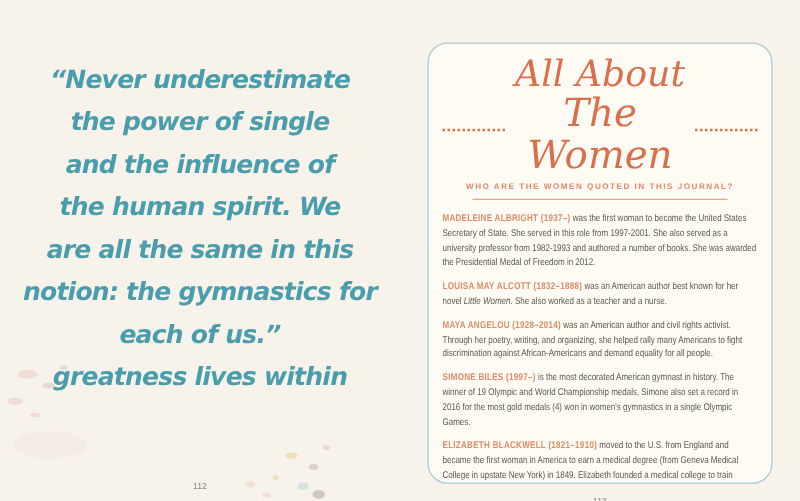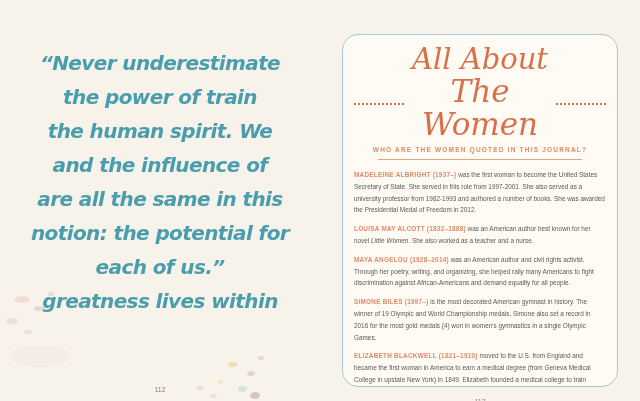--- a/index.html
+++ b/index.html
@@ -50,25 +50,25 @@
   .entry-name{color:var(--coral);letter-spacing:0.3px;font-weight:bold;}
 </style>
 </head>
 <body>
 
 <div class="spread">
 
   <section class="page page-left">
     <div class="quote">
         <div>“Never underestimate</div>
-        <div>the power of train</div>
+        <div>the power of single</div>
+        <div>and the influence of</div>
         <div>the human spirit. We</div>
-        <div>and the influence of</div>
         <div>are all the same in this</div>
-        <div>notion: the potential for</div>
+        <div>notion: the gymnastics for</div>
         <div>each of us.”</div>
         <div>greatness lives within</div>
       </div>
 
     <div>
       <div class="speck" style="left:14px;top:296px;width:16px;height:7px;background:#ecc9c4;opacity:.5;"></div>
       <div class="speck" style="left:34px;top:306px;width:10px;height:5px;background:#cfc9c0;opacity:.55;"></div>
       <div class="speck" style="left:6px;top:318px;width:12px;height:6px;background:#e3bfc9;opacity:.45;"></div>
       <div class="speck" style="left:24px;top:330px;width:8px;height:4px;background:#ecc9c4;opacity:.5;"></div>
       <div class="speck" style="left:48px;top:292px;width:6px;height:4px;background:#cfc9c0;opacity:.5;"></div>

